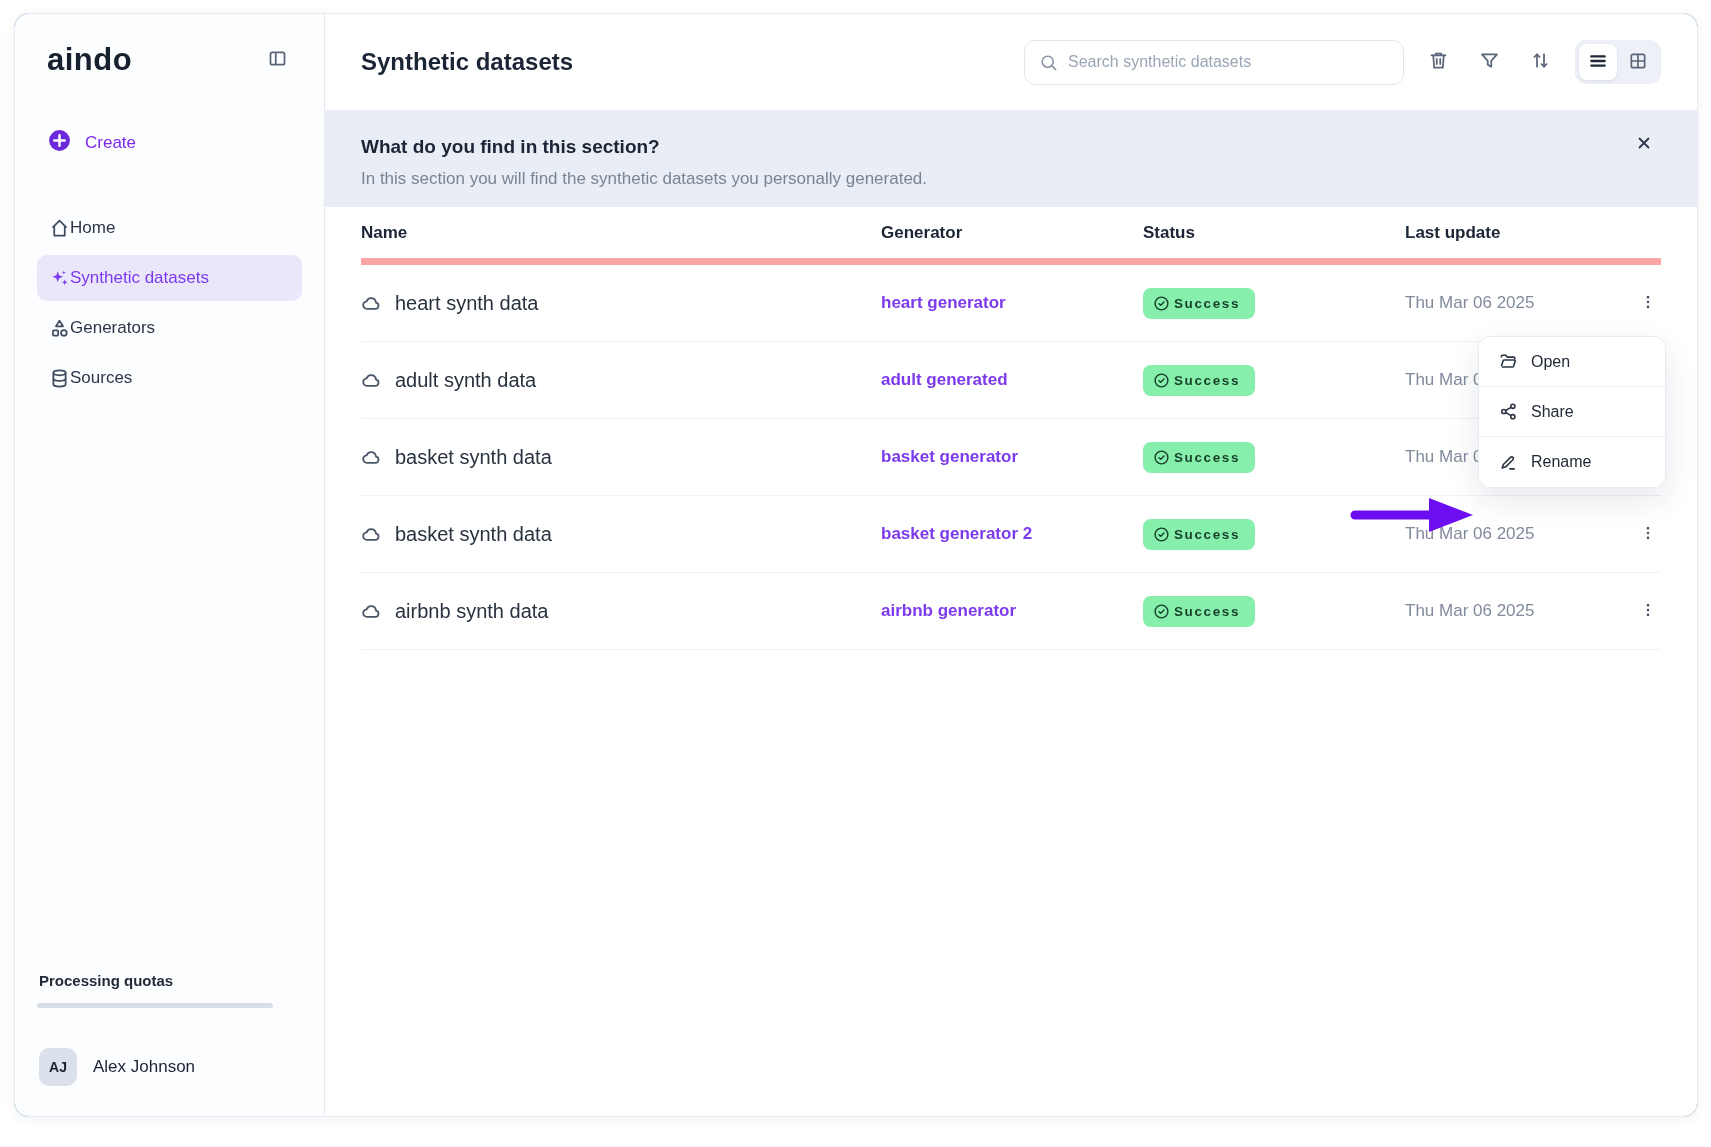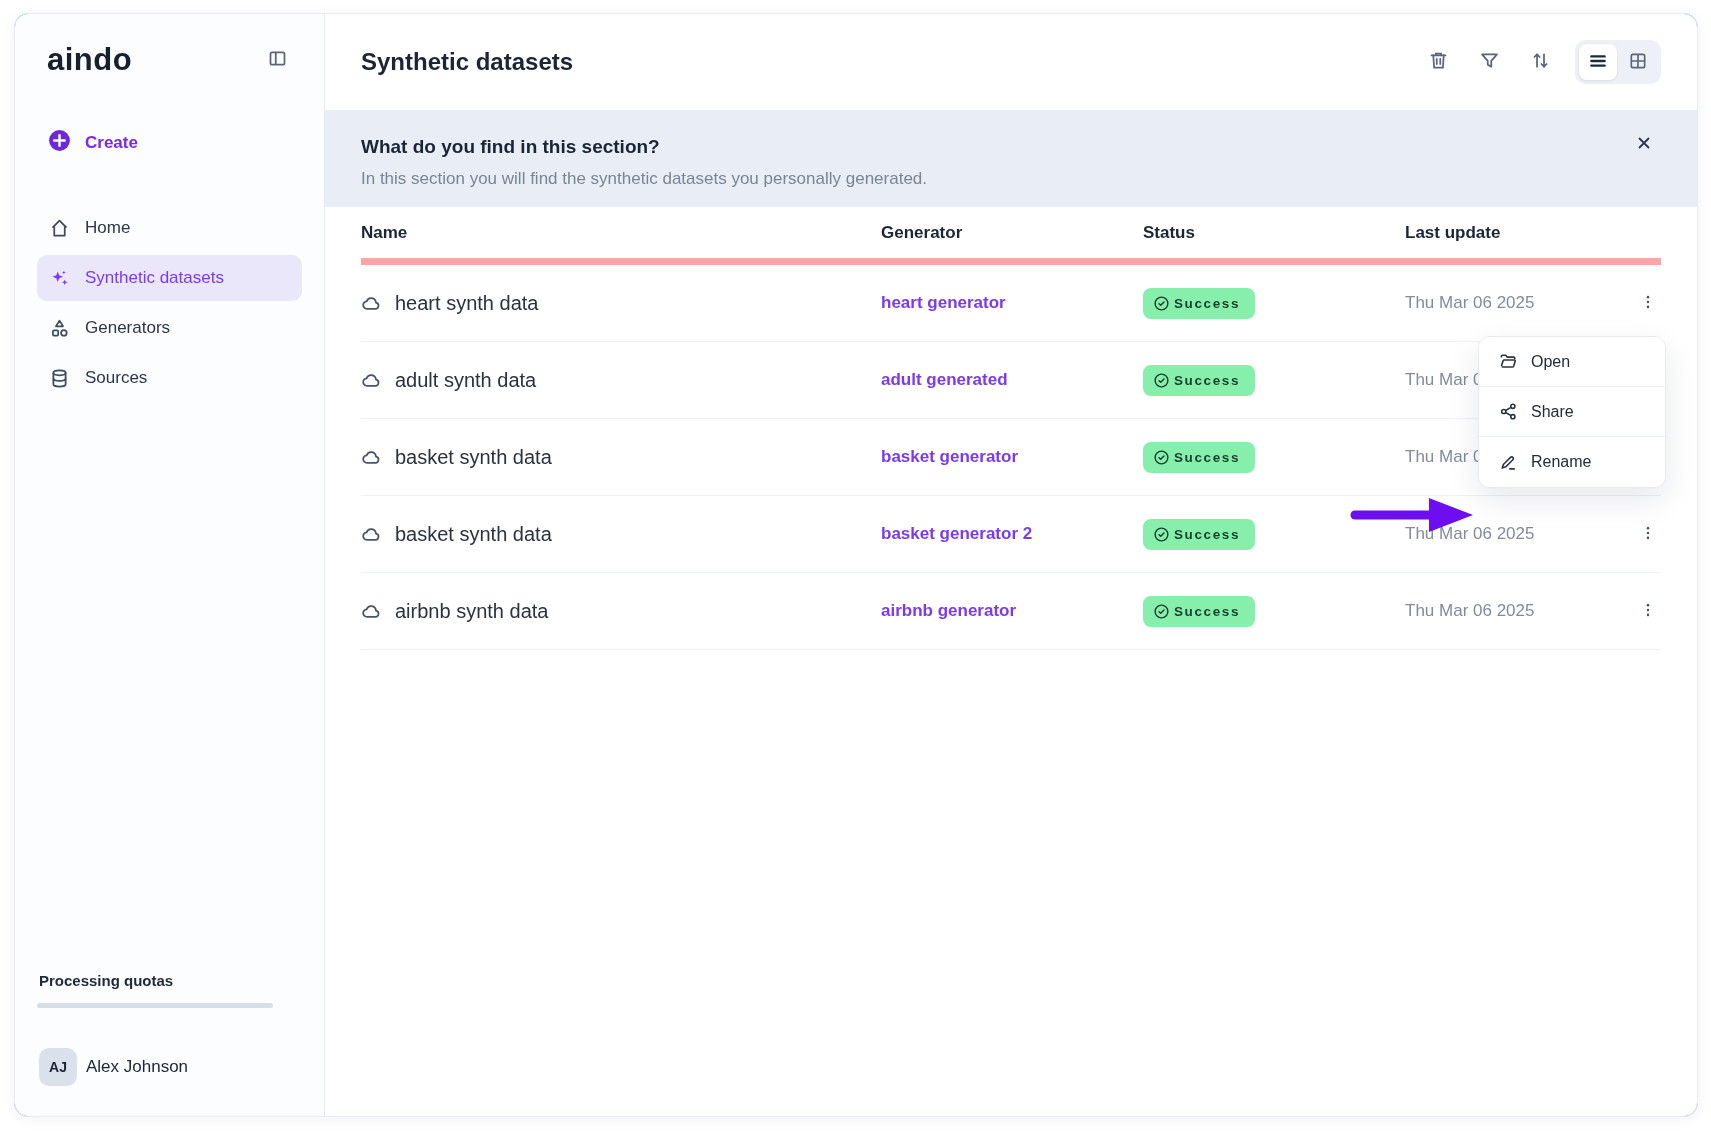--- a/index.html
+++ b/index.html
@@ -15,33 +15,33 @@
 
   
   .sidebar {
     width:310px; flex:0 0 310px; background:#fcfdfe; border-right:1px solid #e6eaf0;
     display:flex; flex-direction:column; padding:26px 22px 30px;
   }
   .logo-row { display:flex; align-items:center; justify-content:space-between; padding:2px 8px 0 10px; }
   .logo { font-size:31px; font-weight:700; color:#16202e; letter-spacing:.5px; }
   .icon-btn { background:none; border:none; cursor:pointer; display:inline-flex; align-items:center; justify-content:center; color:#5a6578; padding:6px; border-radius:8px; }
   .create-row { display:flex; align-items:center; gap:13px; margin:44px 0 0; padding:6px 10px; cursor:pointer; }
-  .create-label { color:#7c28e8; font-weight:700; font-size:17px; }
+  .create-label { color:#7c28e8; font-weight:400; font-size:17px; }
   .nav { margin-top:42px; display:flex; flex-direction:column; gap:4px; }
   .nav-item {
-    display:flex; align-items:center; gap:15px; height:46px; padding:0 12px;
+    display:flex; align-items:center; height:46px; padding:0 12px;
     border-radius:10px; font-size:17px; color:#2b3648; cursor:pointer;
   }
   .nav-item .nico { color:#3f4b5e; display:inline-flex; }
   .nav-item.active { background:#ebe7fb; color:#7c3aed; }
   .nav-item.active .nico { color:#7c3aed; }
   .side-spacer { flex:1; }
   .quota-label { font-size:15px; font-weight:700; color:#1f2937; padding-left:2px; }
   .quota-bar { margin-top:14px; height:5px; width:236px; background:#d8dee8; border-radius:3px; }
-  .user-row { display:flex; align-items:center; gap:9px; margin-top:40px; padding-left:2px; }
+  .user-row { display:flex; align-items:center; gap:16px; margin-top:40px; padding-left:2px; }
   .avatar { width:38px; height:38px; border-radius:10px; background:#dbe1ea; color:#1b2535; font-size:14px; font-weight:700; display:flex; align-items:center; justify-content:center; }
   .user-name { font-size:17px; color:#1b2535; }
 
   
   .main { flex:1; display:flex; flex-direction:column; position:relative; background:#fff; }
   .main-header { height:96px; flex:0 0 96px; display:flex; align-items:center; padding:0 36px; gap:18px; }
   .page-title { font-size:24px; font-weight:700; color:#1b2535; margin-right:auto; }
   .search-box { width:380px; height:45px; border:1.5px solid #e3e8ef; border-radius:11px; display:flex; align-items:center; gap:10px; padding:0 14px; background:#fff; }
   .search-box input { border:none; outline:none; flex:1; font-size:16px; color:#2b3648; background:transparent; font-family:inherit; }
   .search-box input::placeholder { color:#9aa5b5; }
@@ -163,20 +163,29 @@
       <div class="avatar">AJ</div>
       <div class="user-name">Alex Johnson</div>
     </div>
   </aside>
 
   <section class="main">
 
     <div class="main-header">
       <h1 class="page-title">Synthetic datasets</h1>
 
+      <div class="search-box">
+        <span style="color:#8a94a6;display:inline-flex;">
+          <svg width="19" height="19" viewBox="0 0 24 24" fill="none" stroke="currentColor" stroke-width="2" stroke-linecap="round">
+              <circle cx="11" cy="11" r="7"></circle>
+              <line x1="16.5" y1="16.5" x2="21" y2="21"></line>
+            </svg>
+        </span>
+        <input type="text" placeholder="Search synthetic datasets" style="">
+      </div>
 
       <button class="icon-btn tool-icon">
         <span>
           <svg width="21" height="21" viewBox="0 0 24 24" fill="none" stroke="currentColor" stroke-width="2" stroke-linecap="round">
               <path d="M4 6h16"></path>
               <path d="M9 6V4h6v2"></path>
               <path d="M6 6l1 14h10l1-14"></path>
               <path d="M10 10v6M14 10v6"></path>
             </svg>
         </span>

